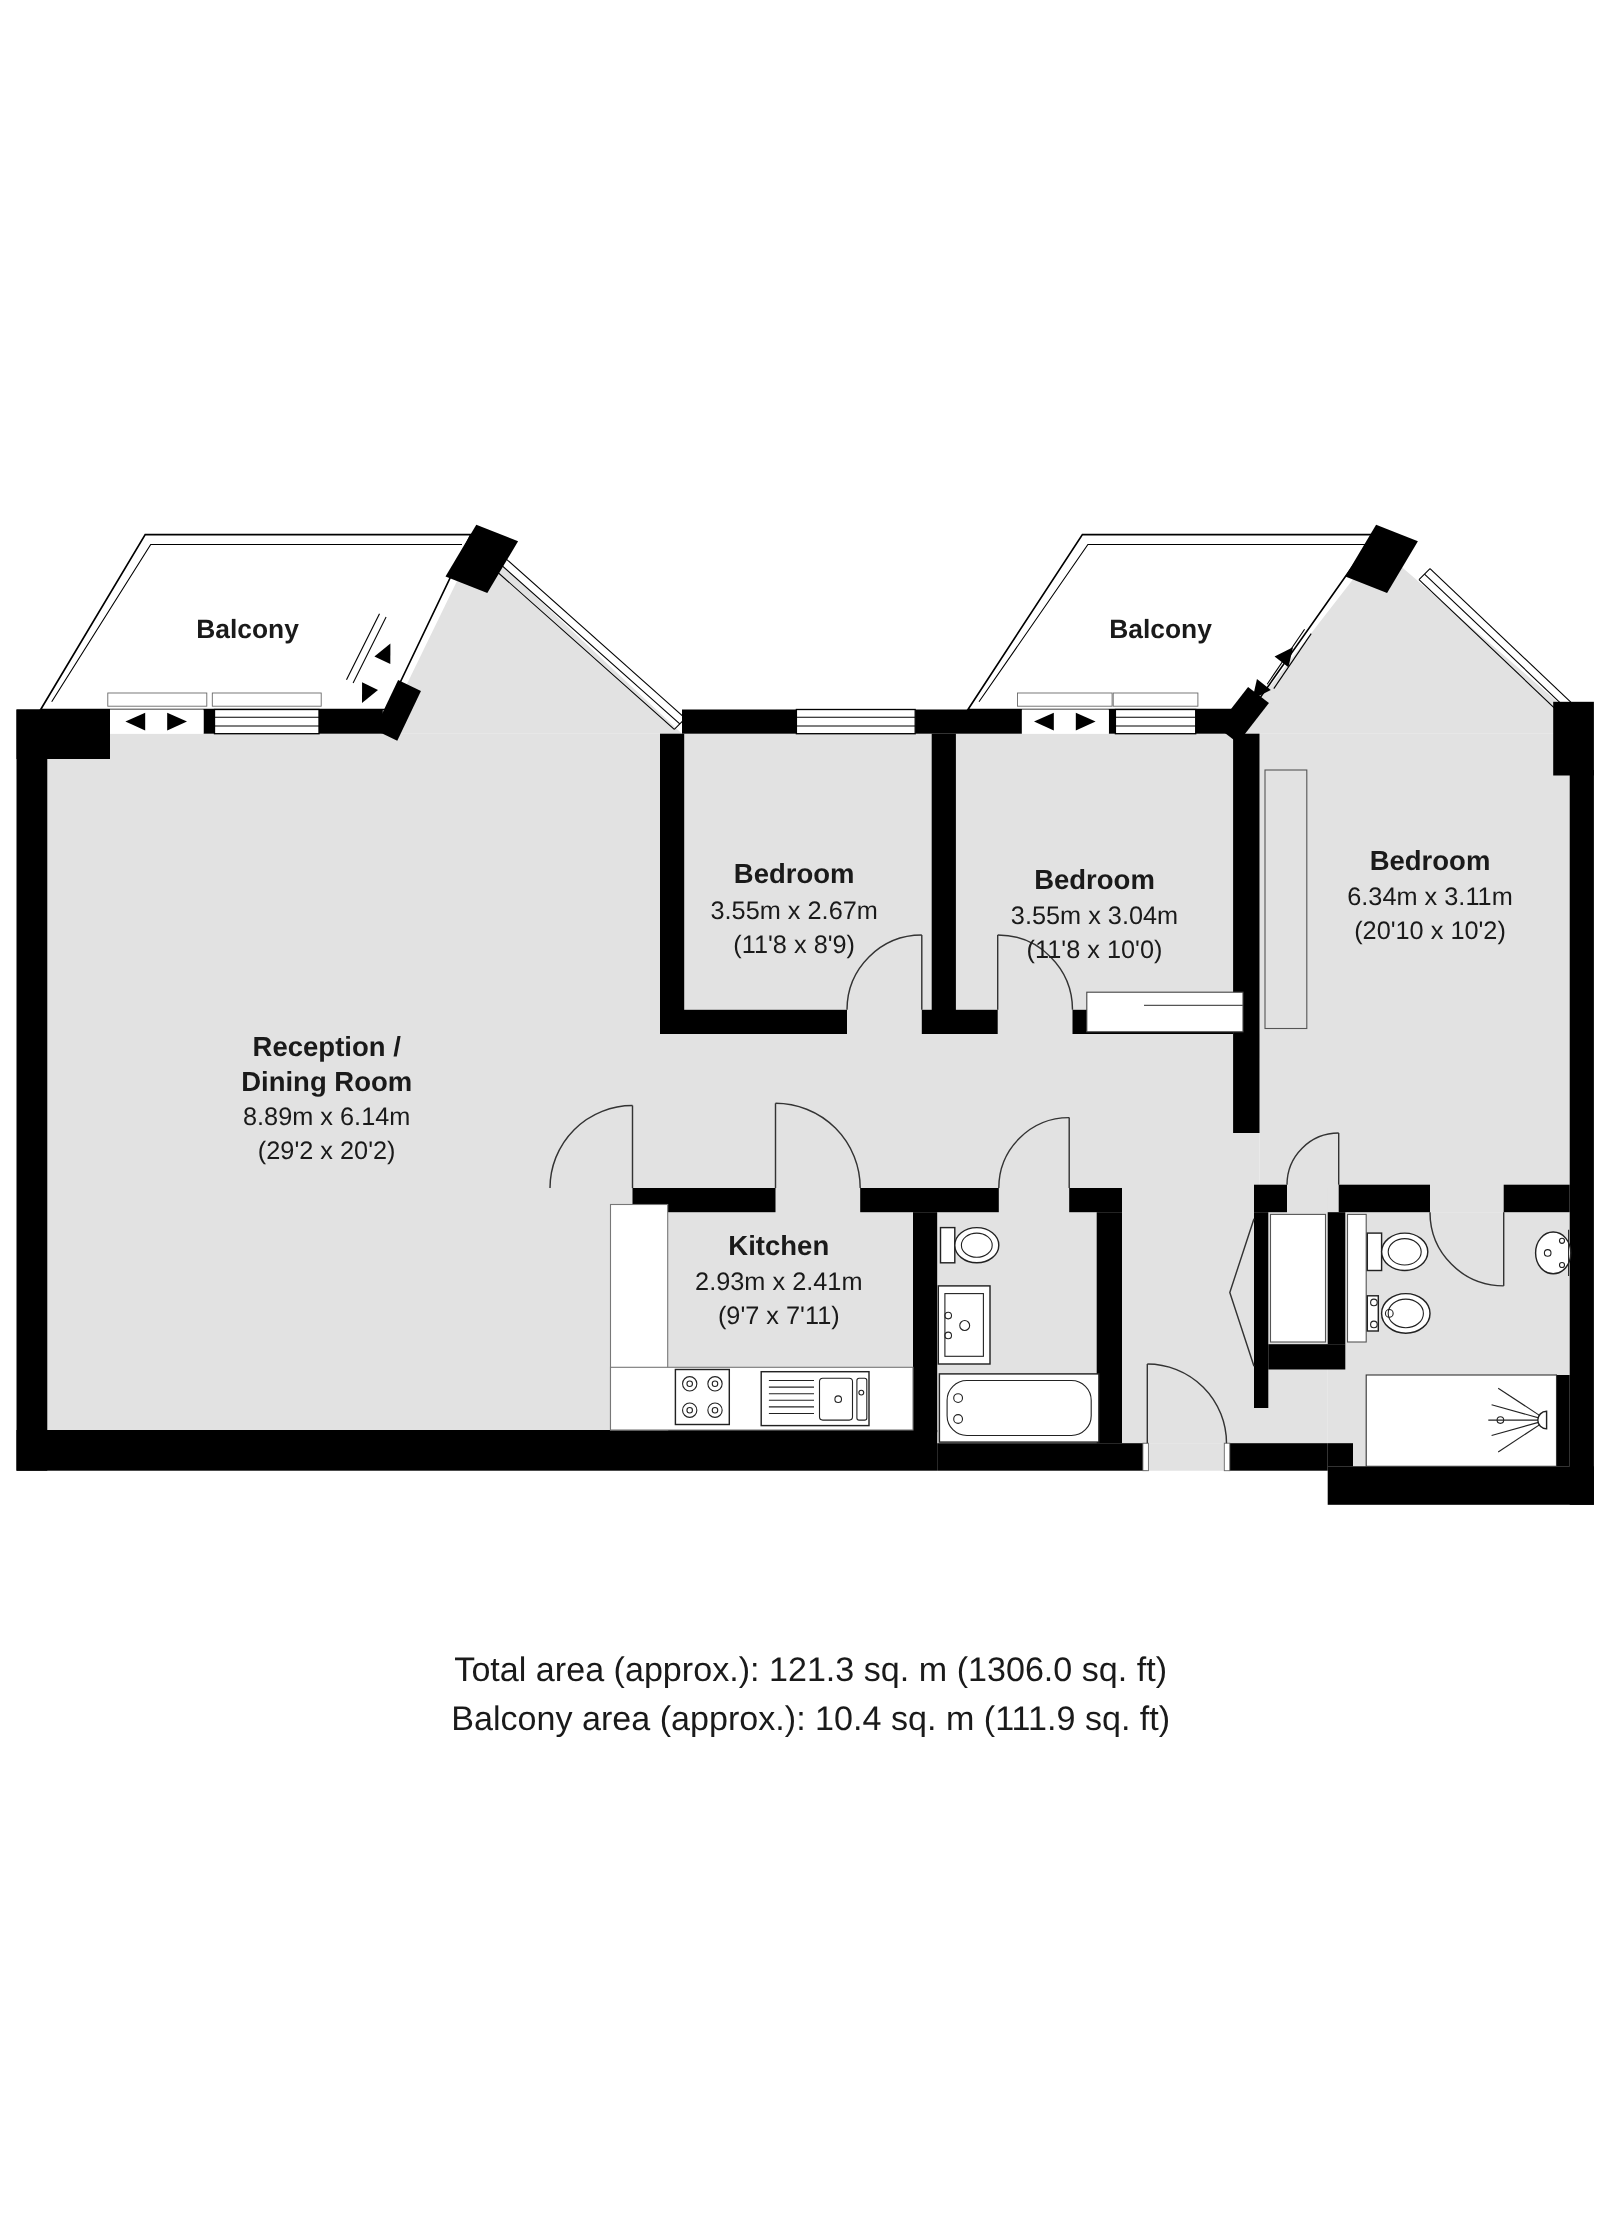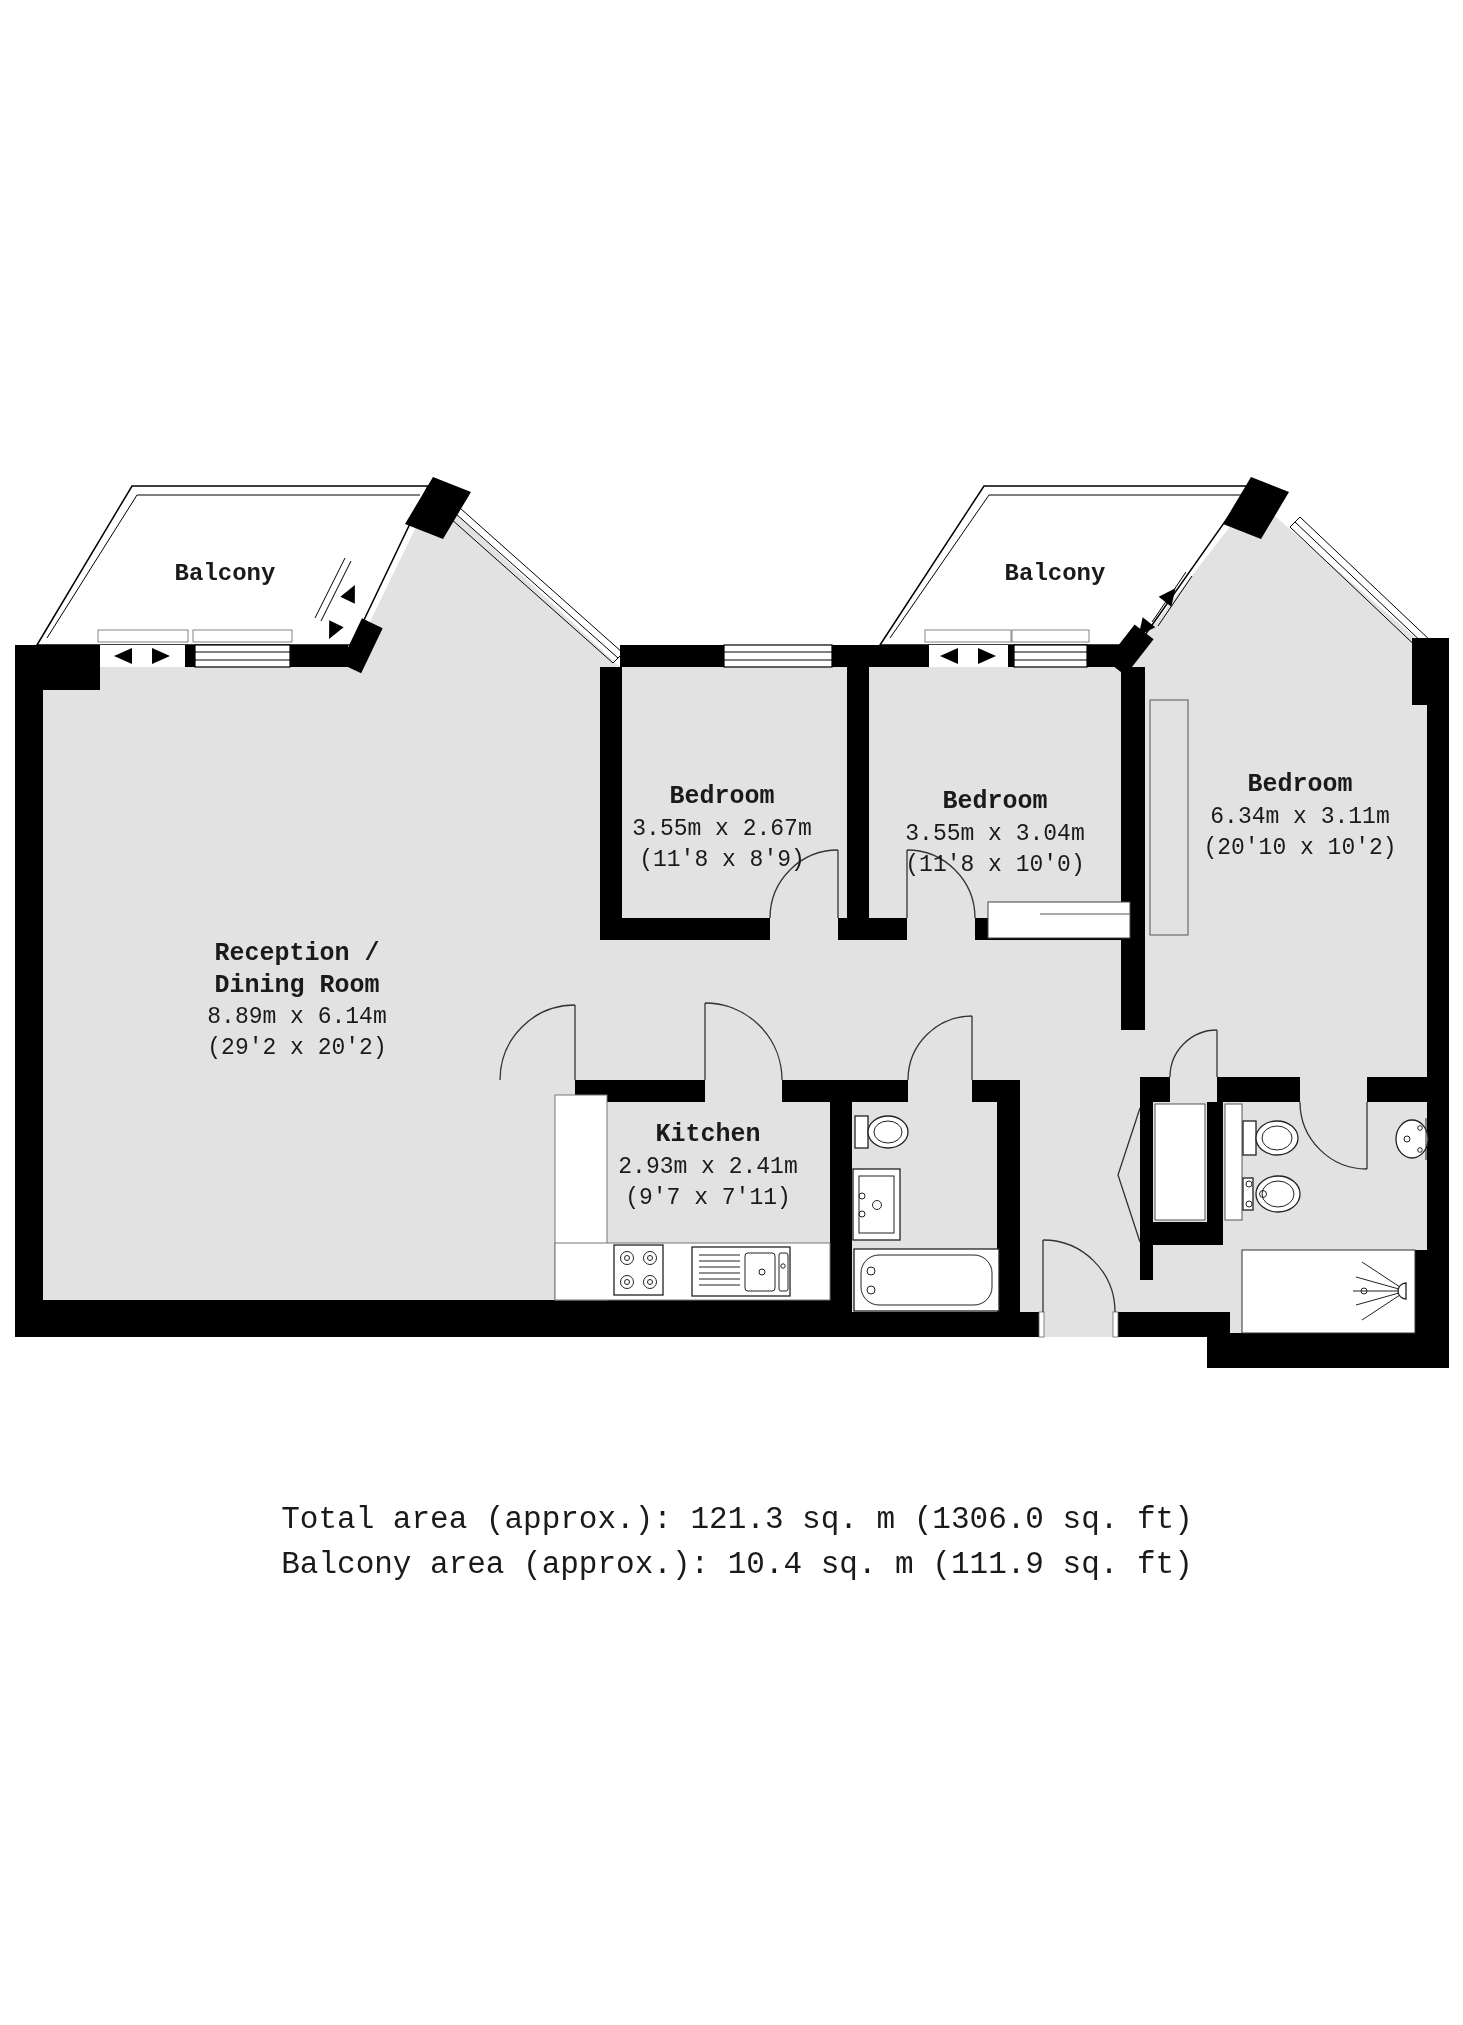--- a/index.html
+++ b/index.html
@@ -1,17 +1,17 @@
 <!DOCTYPE html>
 <html><head>
 <meta charset="utf-8">
 <style>
   html,body{margin:0;padding:0;background:#ffffff;}
   .page{position:relative;width:1463px;height:2025px;background:#ffffff;overflow:hidden;
-        font-family:Liberation Mono, monospace;}
+        font-family:Liberation Sans, sans-serif;}
   svg{position:absolute;left:0;top:0;}
   text{fill:#1a1a1a;}
   .room-name{font-size:25px;font-weight:bold;}
   .room-dim{font-size:23px;}
   .balcony-name{font-size:24px;font-weight:bold;}
   .footer-text{font-size:31px;}
   .wall{fill:#000000;stroke:none;}
   .floor{fill:#e2e2e2;stroke:none;}
   .balcony{fill:#ffffff;stroke:#000000;stroke-width:1.5;}
   .rail{fill:none;stroke:#000000;stroke-width:1;}

